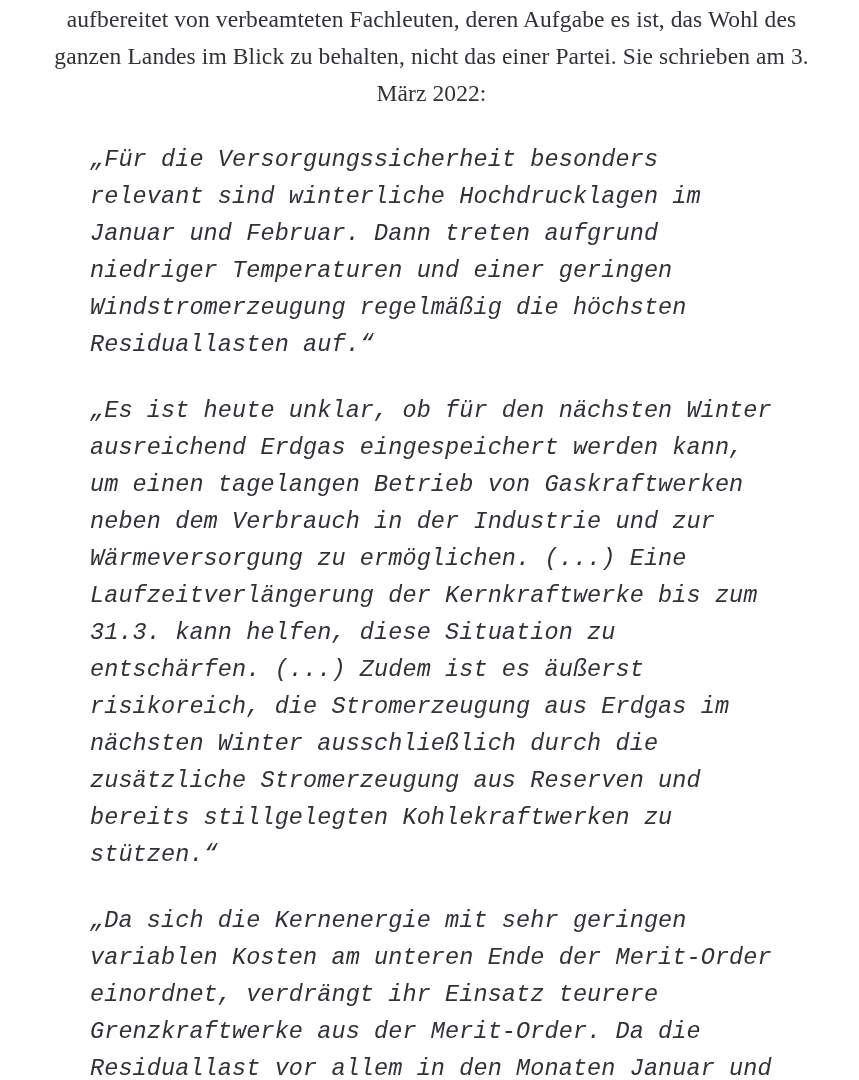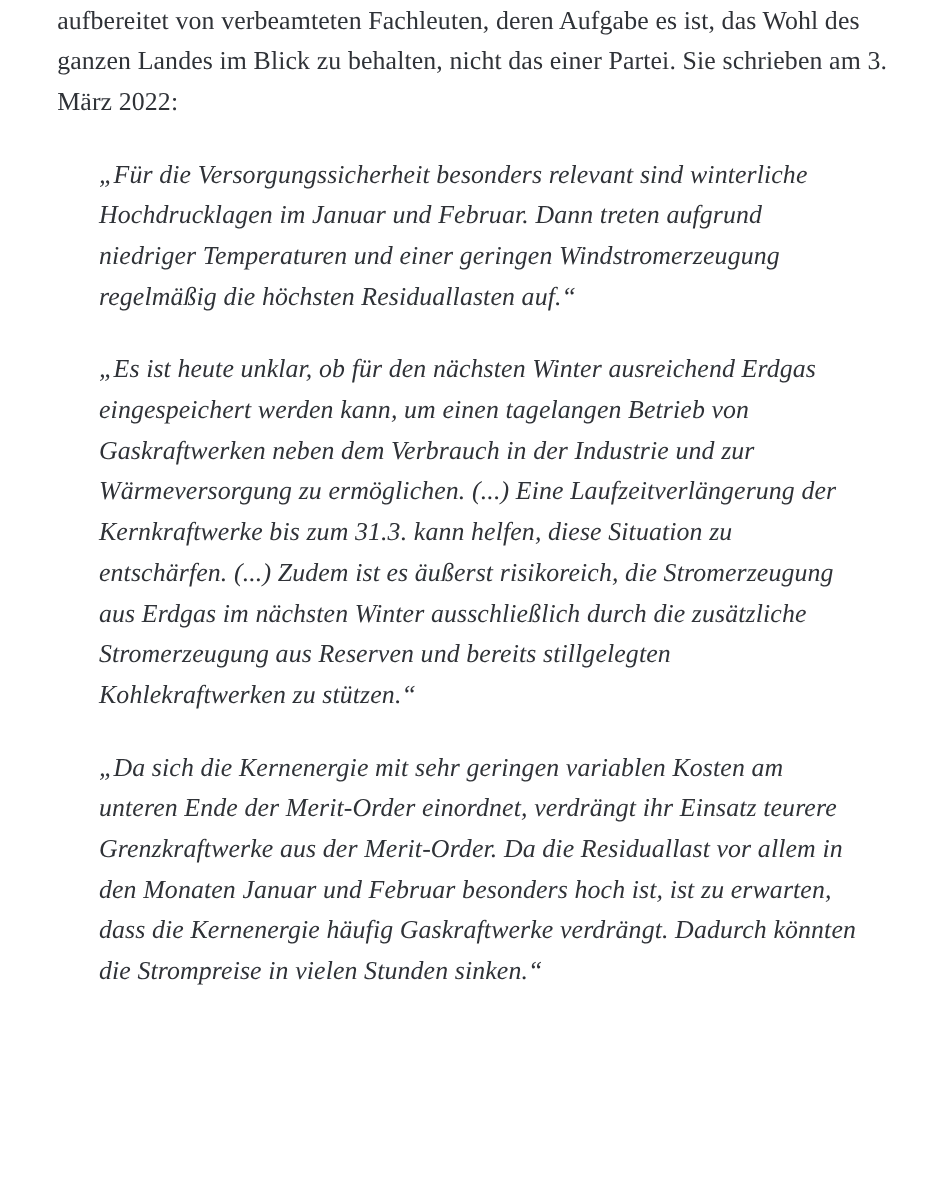--- a/index.html
+++ b/index.html
@@ -18,28 +18,30 @@
     box-sizing: border-box;
     width: 859px;
     padding: 1px 48px 0 48px;
   }
   p.body-para {
     font-size: 23.5px;
     line-height: 37px;
     margin: 0 0 29px 4px;
     font-style: normal;
     letter-spacing: 0.1px;
+    text-align: center;
   }
   blockquote.quote-para {
     font-size: 23.5px;
     line-height: 37px;
     font-style: italic;
     margin: 12px 30px 29px 42px;
     padding: 0;
     letter-spacing: 0.1px;
+    font-family: Liberation Mono, monospace;
   }
 </style>
 </head>
 <body>
 
 <article data-name="article-body">
   <p class="body-para" data-name="paragraph-intro">aufbereitet von verbeamteten Fachleuten, deren Aufgabe es ist, das Wohl des ganzen Landes im Blick zu behalten, nicht das einer Partei. Sie schrieben am 3. März 2022:</p>
 
   <blockquote class="quote-para" data-name="quote-versorgungssicherheit">„Für die Versorgungssicherheit besonders relevant sind winterliche Hochdrucklagen im Januar und Februar. Dann treten aufgrund niedriger Temperaturen und einer geringen Windstromerzeugung regelmäßig die höchsten Residuallasten auf.“</blockquote>
 

